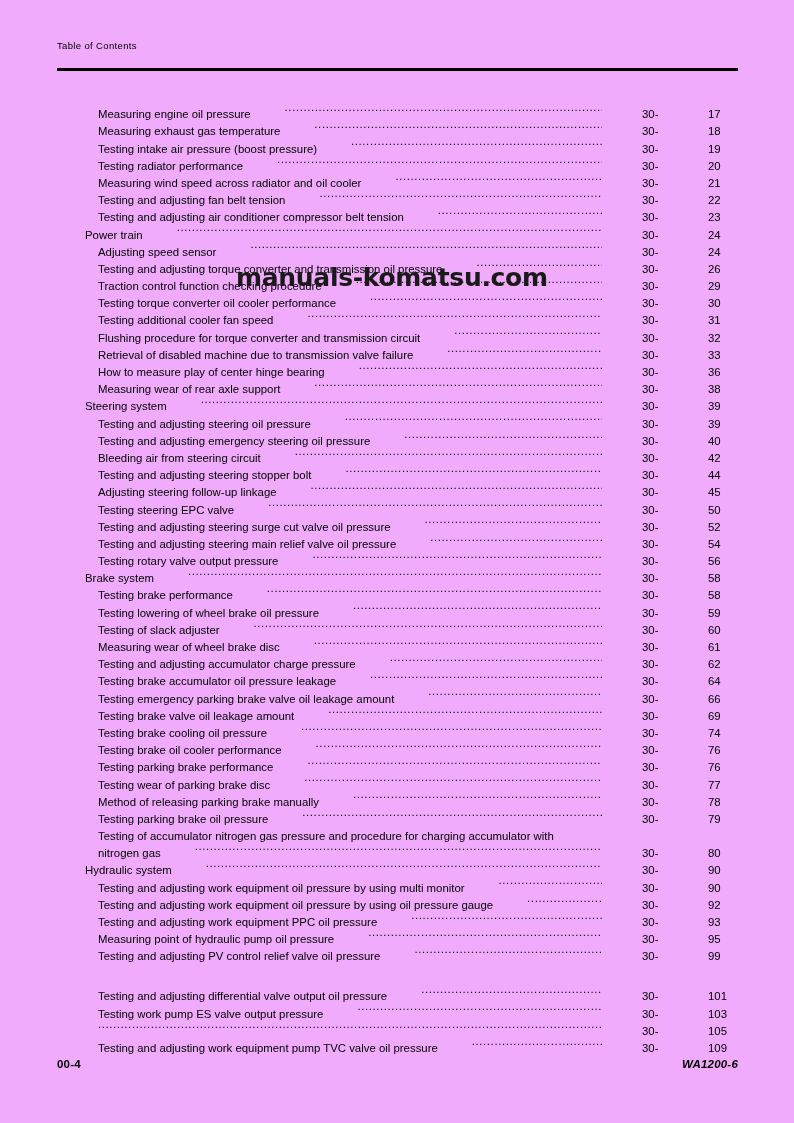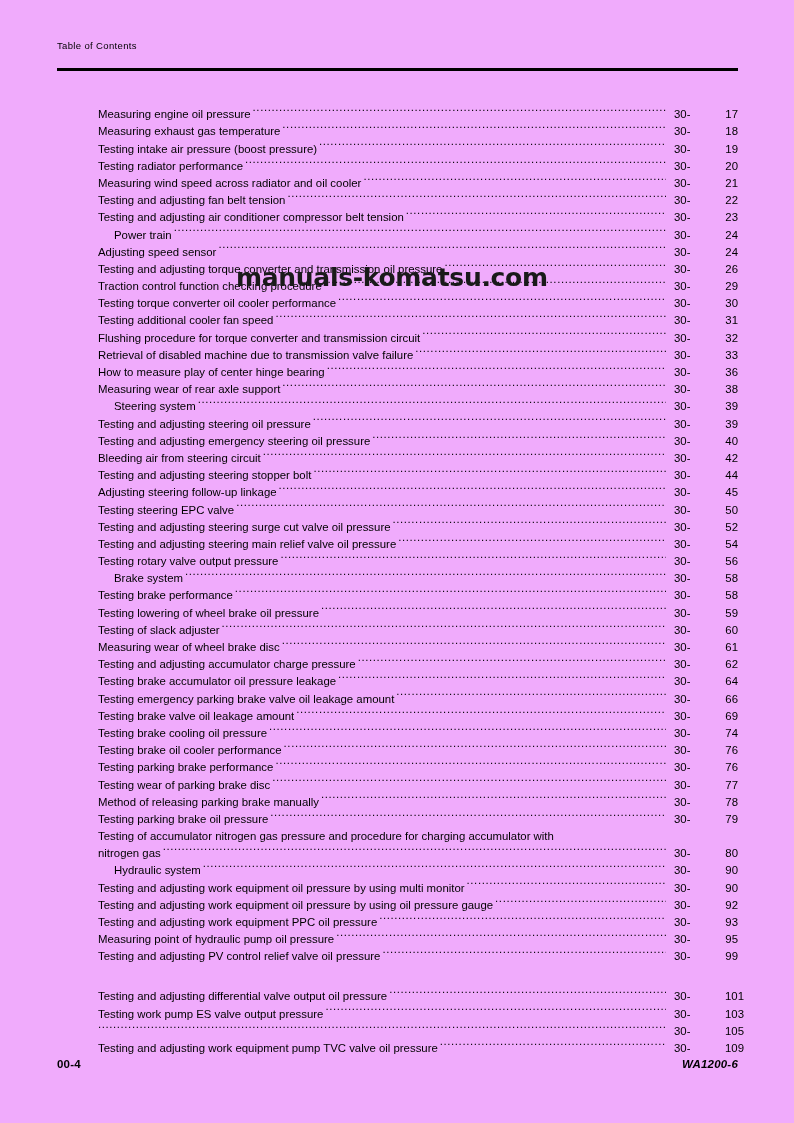--- a/index.html
+++ b/index.html
@@ -46,20 +46,21 @@
     top: 101px;
     width: 794px;
   }
   .toc-entry {
     display: flex;
     align-items: baseline;
     height: 17.2px;
     font-size: 11.4px;
     line-height: 17.2px;
     white-space: nowrap;
+    gap: 32px;
   }
   .entry-label {
     flex: 0 0 auto;
     padding-right: 2px;
   }
   .leader {
     flex: 1 1 auto;
     overflow: hidden;
     position: relative;
     height: 17.2px;
@@ -79,32 +80,32 @@
   .pg-prefix {
     flex: 0 0 auto;
     width: 34px;
     text-align: left;
     padding-left: 8px;
     font-size: 11.4px;
   }
   .pg-num {
     flex: 0 0 auto;
     width: 30px;
-    text-align: right;
+    text-align: left;
     padding-right: 56px;
     font-size: 11.4px;
   }
   .pg-num.wide {
     padding-right: 50px;
     width: 36px;
     margin-top: 28px;
   }
 
   
-  .lvl-0 { padding-left: 85px; margin-left: 29px; }
+  .lvl-0 { padding-left: 85px; }
   .lvl-1 { padding-left: 98px; }
 
   
   .watermark {
     position: absolute;
     left: 236px;
     top: 263px;
     font-family: "DejaVu Sans", sans-serif;
     font-size: 25px;
     font-weight: 700;

